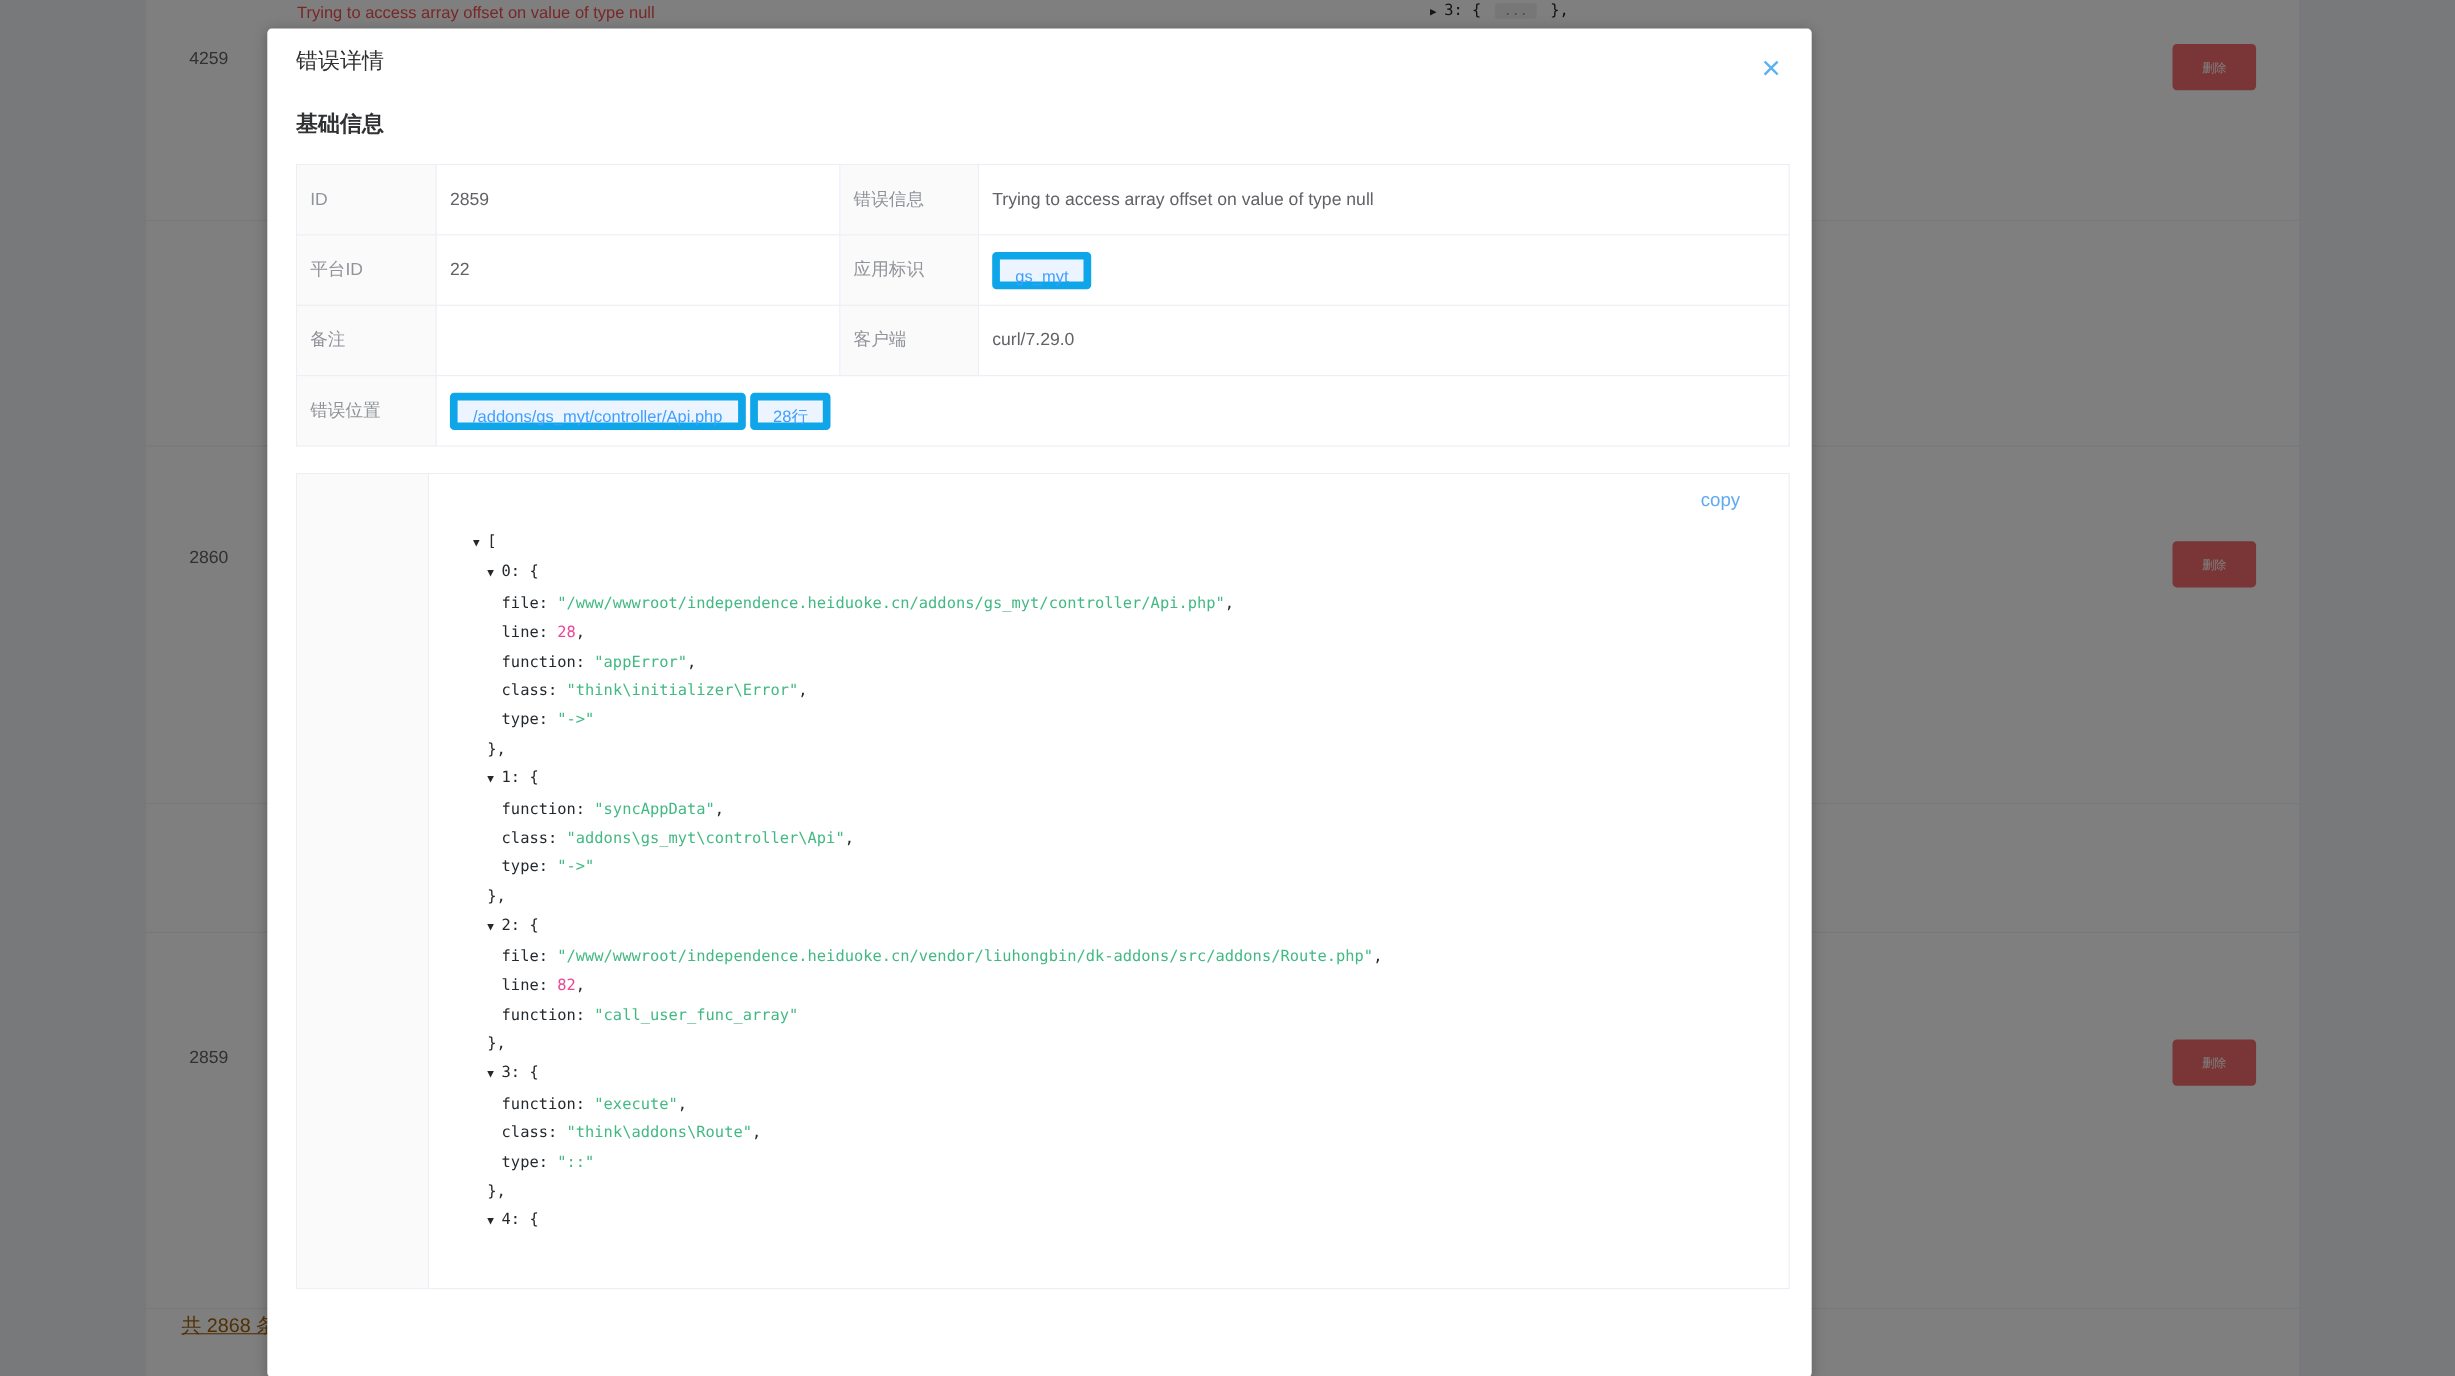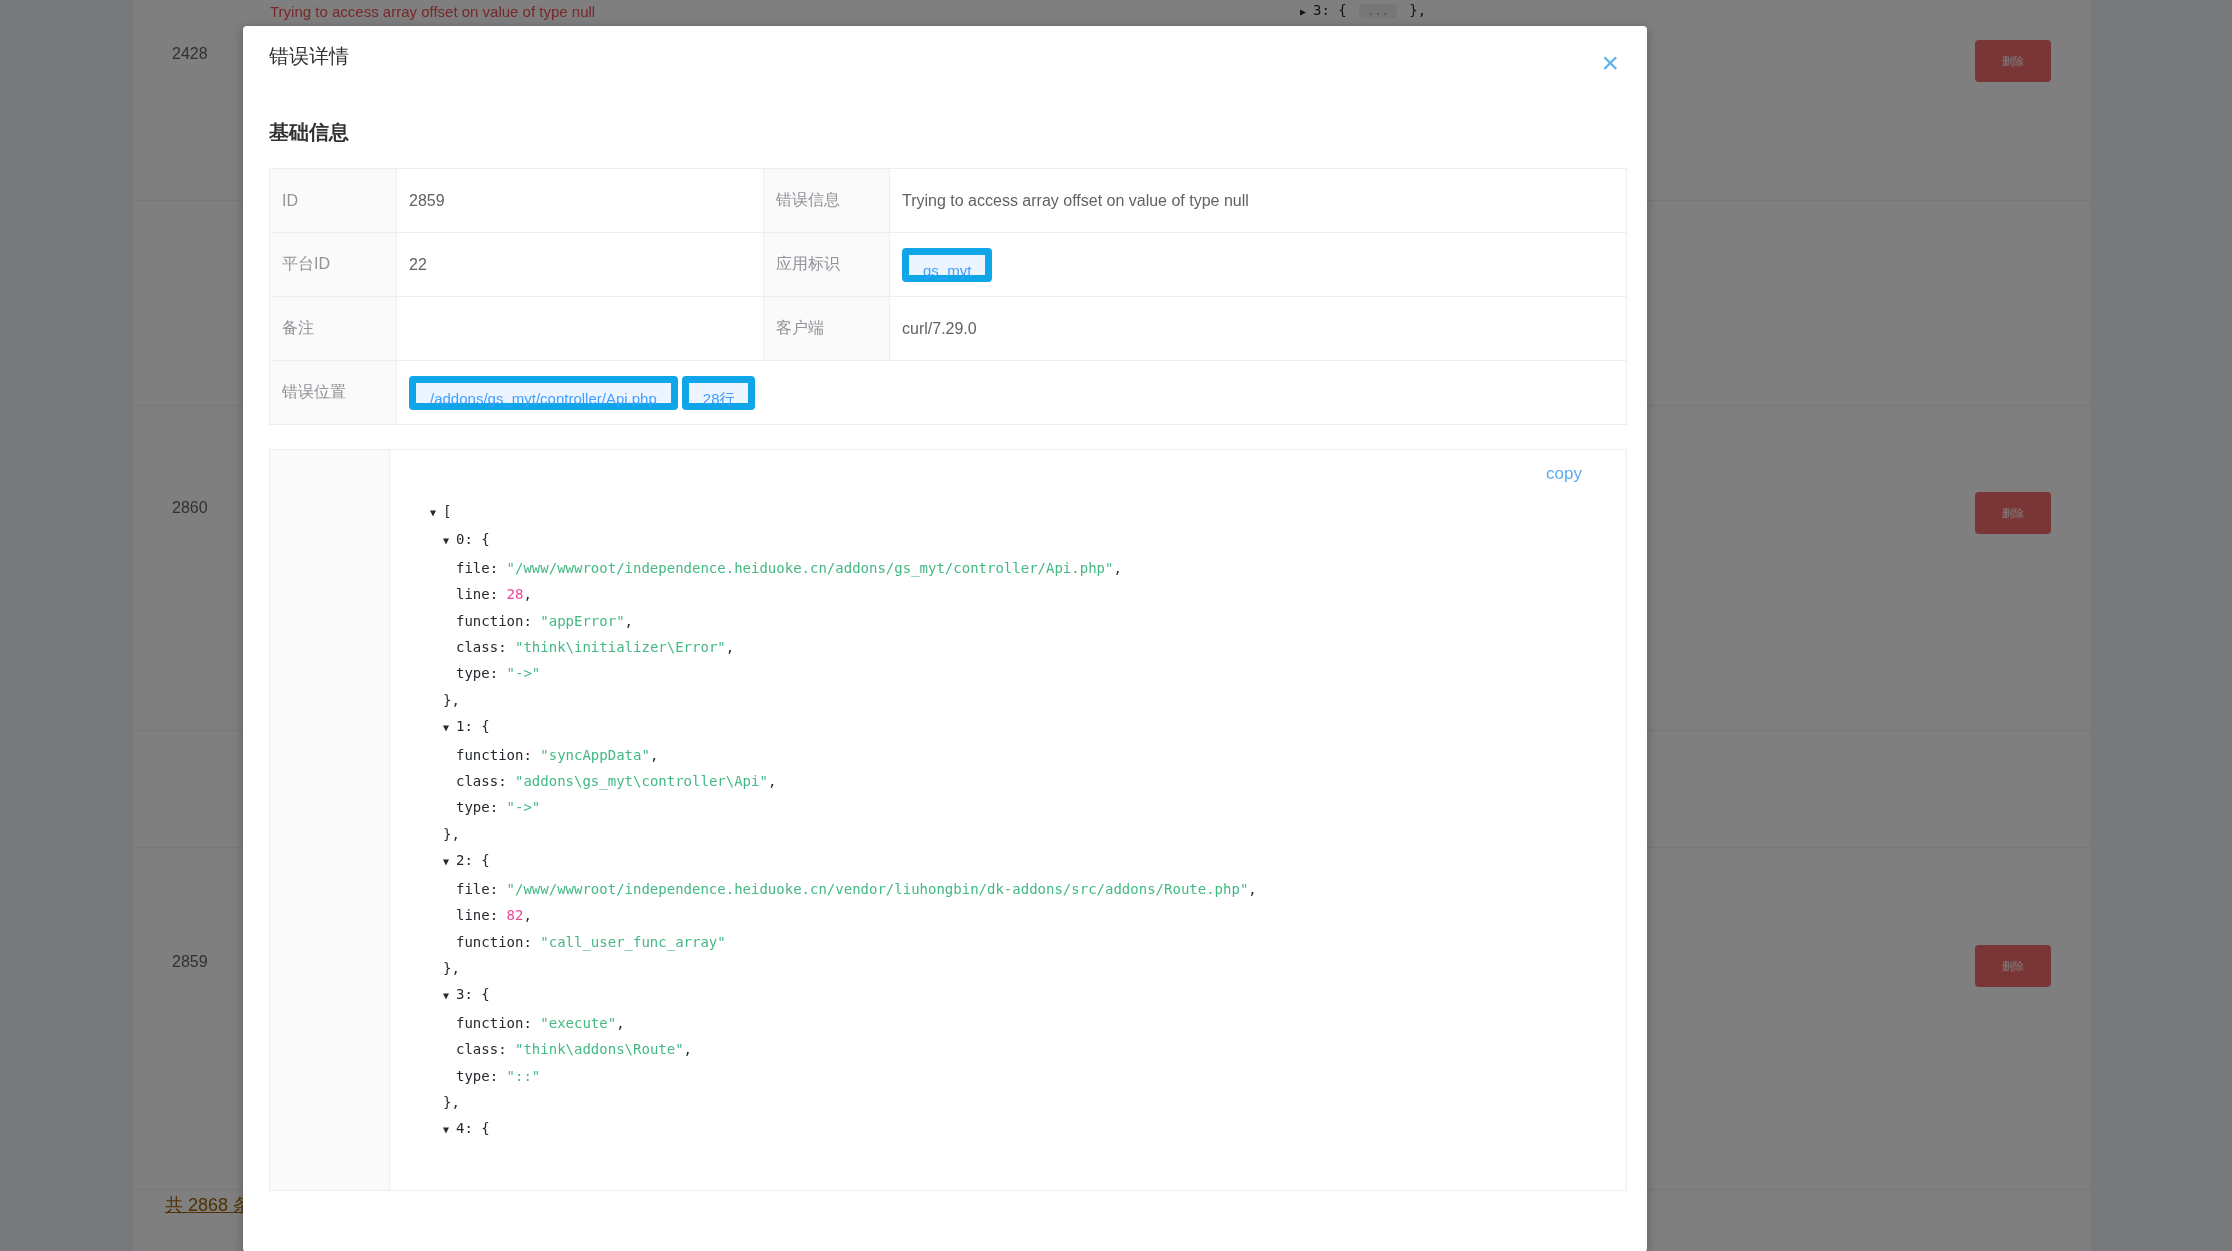--- a/index.html
+++ b/index.html
@@ -20,21 +20,21 @@
   .del-btn{position:absolute;left:1842px;width:76px;height:42px;background:#f56c6c;border-radius:4px;
     color:#fff;font-size:11px;display:flex;align-items:center;justify-content:center;}
   .bg-footer{position:absolute;left:32px;top:1193px;font-size:18px;color:#a16207;white-space:nowrap;text-decoration:underline;}
   
   .overlay{position:absolute;inset:0;background:rgba(0,0,0,0.5);}
   
   .modal{position:absolute;left:243px;top:26px;width:1404px;height:1226px;background:#fff;border-radius:4px;
     box-shadow:0 2px 12px rgba(0,0,0,.25);padding:0 20px 0 26px;box-sizing:border-box;overflow:hidden;}
   .modal-title{padding-top:18px;font-size:20px;line-height:24px;color:#303133;}
   .modal-close{position:absolute;top:22px;right:28px;font-size:30px;line-height:30px;color:#5ab1f0;cursor:pointer;font-weight:300;}
-  .sec-h{margin-top:51px;font-size:20px;line-height:26px;font-weight:bold;color:#303133;}
+  .sec-h{margin-top:32px;font-size:20px;line-height:26px;font-weight:bold;color:#303133;}
   .sec-h.detail{margin-top:28px;}
   
   table.desc{margin-top:23px;width:100%;border-collapse:collapse;table-layout:fixed;}
   table.desc td{border:1px solid #ebeef5;height:63px;padding:0 12px;font-size:16px;vertical-align:middle;}
   table.desc td.lbl{background:#fafafa;color:#909399;}
   table.desc td.val{color:#606266;}
   .tag{display:inline-block;height:34px;line-height:32px;box-sizing:border-box;padding:0 14px;margin-right:4px;
     background:#ecf5ff;border:7px solid #0ea5e9;border-radius:4px;color:#409eff;font-size:15px;}
   
   .detail-box{margin-top:24px;border:1px solid #ebeef5;display:flex;height:740px;}
@@ -54,21 +54,21 @@
   <div class="bg-line" style="top:200px"></div>
   <div class="bg-line" style="top:405px"></div>
   <div class="bg-line" style="top:730px"></div>
   <div class="bg-line" style="top:847px"></div>
   <div class="bg-line" style="top:1189px"></div>
 
   <div class="bg-error-text">Trying to access array offset on value of type null</div>
 
   <div class="bg-json-preview"><span class="tri">▶</span><span>3: { </span><span class="dots">...</span><span> },</span></div>
 
-  <div class="bg-row-id" style="top:45px">2428</div>
+  <div class="bg-row-id" style="top:45px">4259</div>
   <div class="bg-row-id" style="top:499px">2860</div>
   <div class="bg-row-id" style="top:953px">2859</div>
 
   <div class="del-btn" style="top:40px">删除</div>
   <div class="del-btn" style="top:492px">删除</div>
   <div class="del-btn" style="top:945px">删除</div>
 
   <div class="bg-footer">共 2868 条</div>
 </div>
 

